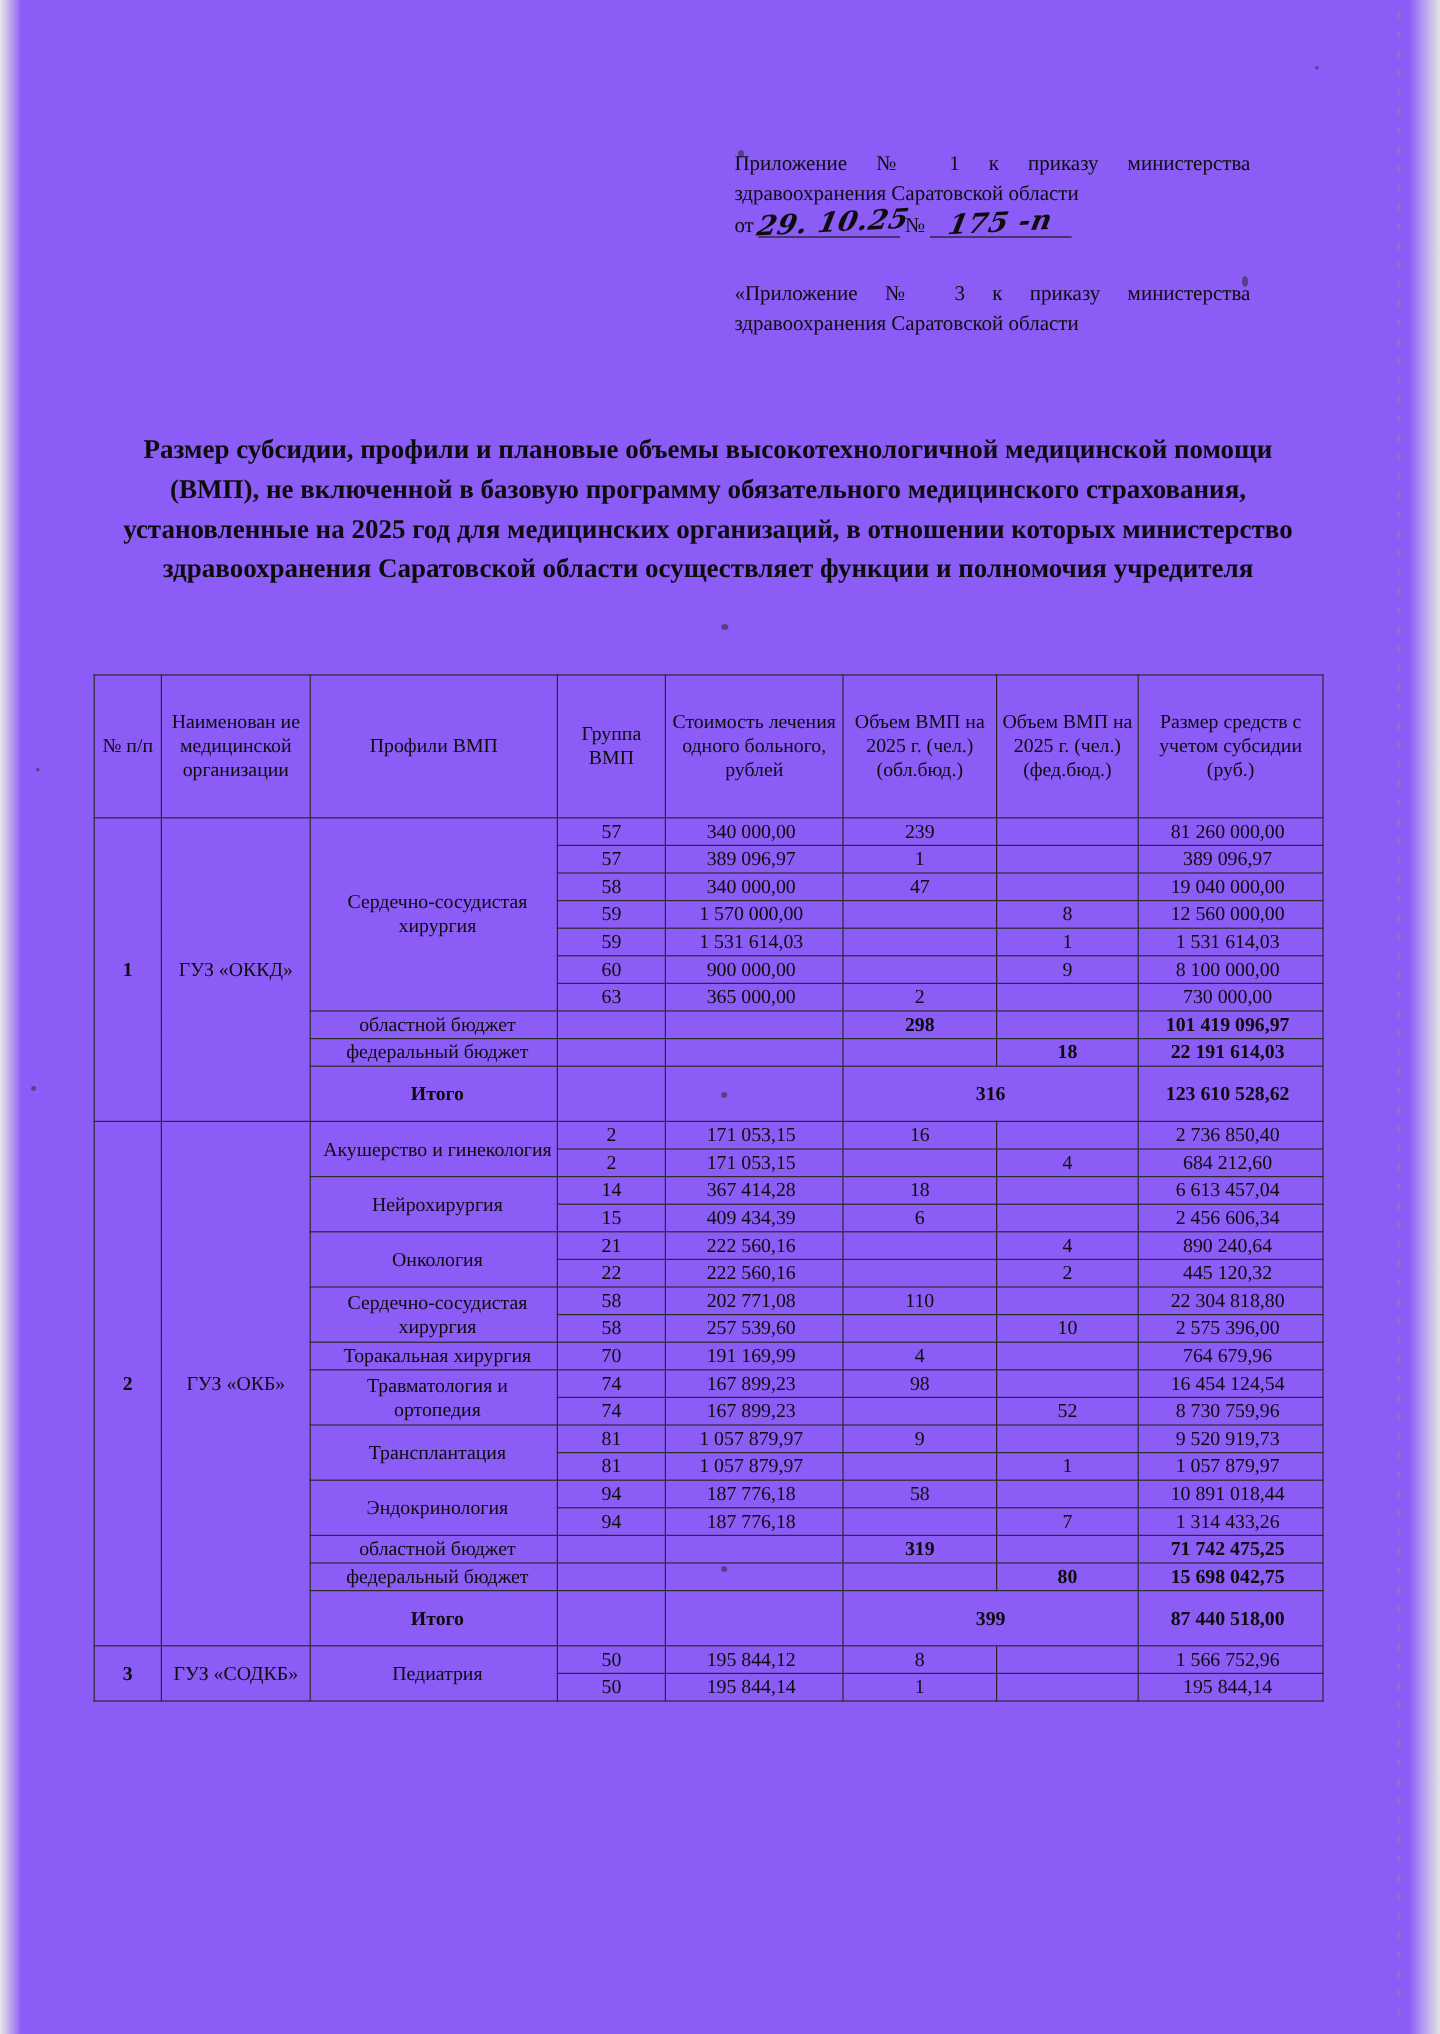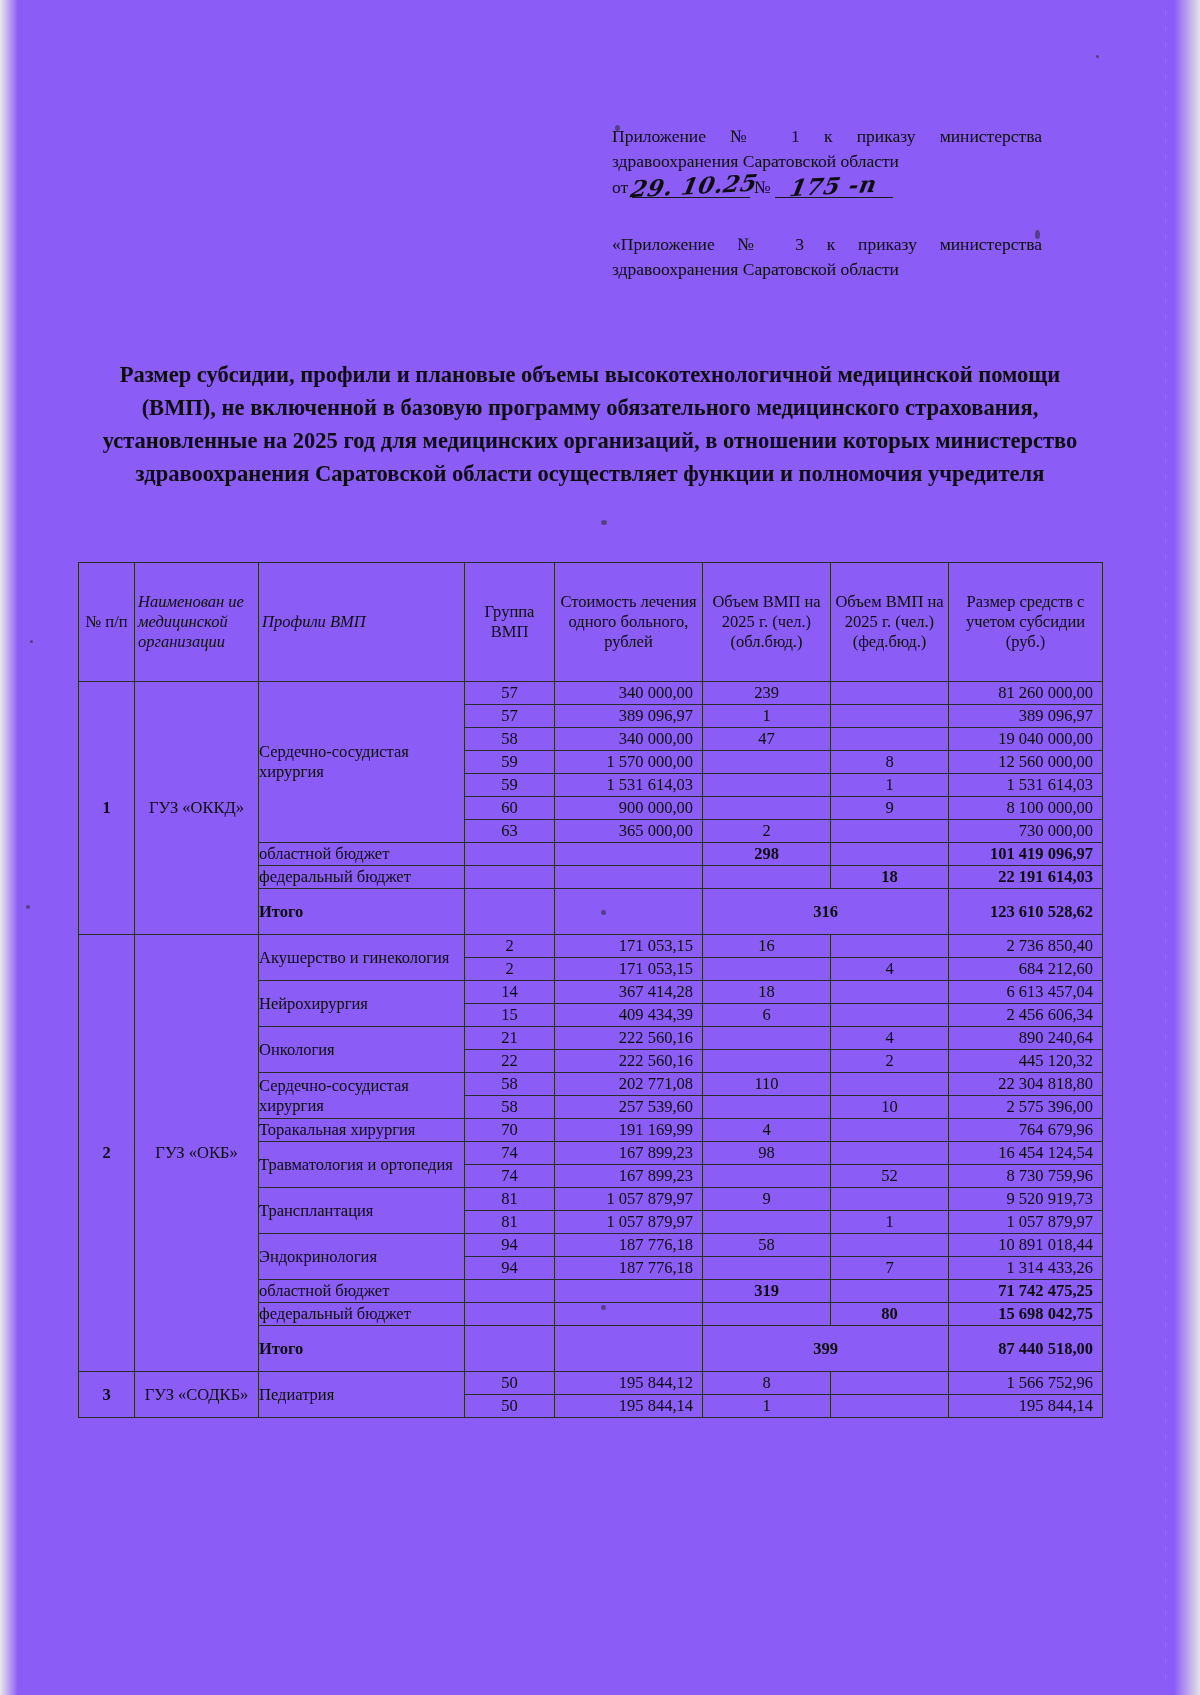--- a/index.html
+++ b/index.html
@@ -64,24 +64,24 @@
     border:1.15px solid #2b2b2b;
     font-size:16.5px;
     padding:1px 4px;
     line-height:20px;
     vertical-align:middle;
   }
   thead th{
     text-align:center;font-weight:400;font-size:16.5px;line-height:20px;
     padding:5px 3px;height:108px;
   }
-  th.lead{text-align:left;font-style:italic;}
+  th.lead{text-align:center;}
   td.num{text-align:center;}
-  td.money{text-align:right;padding-right:9px;}
-  td.label{text-align:left;padding-left:0;}
+  td.money{text-align:center;padding-right:9px;}
+  td.label{text-align:center;padding-left:10px;}
   td.org{text-align:center;}
   td.bold{font-weight:700;}
   .tall{height:46px;}
 </style>
 </head>
 <body>
 
 <div class="page">
 
   <div class="scan-edge-left"></div>

